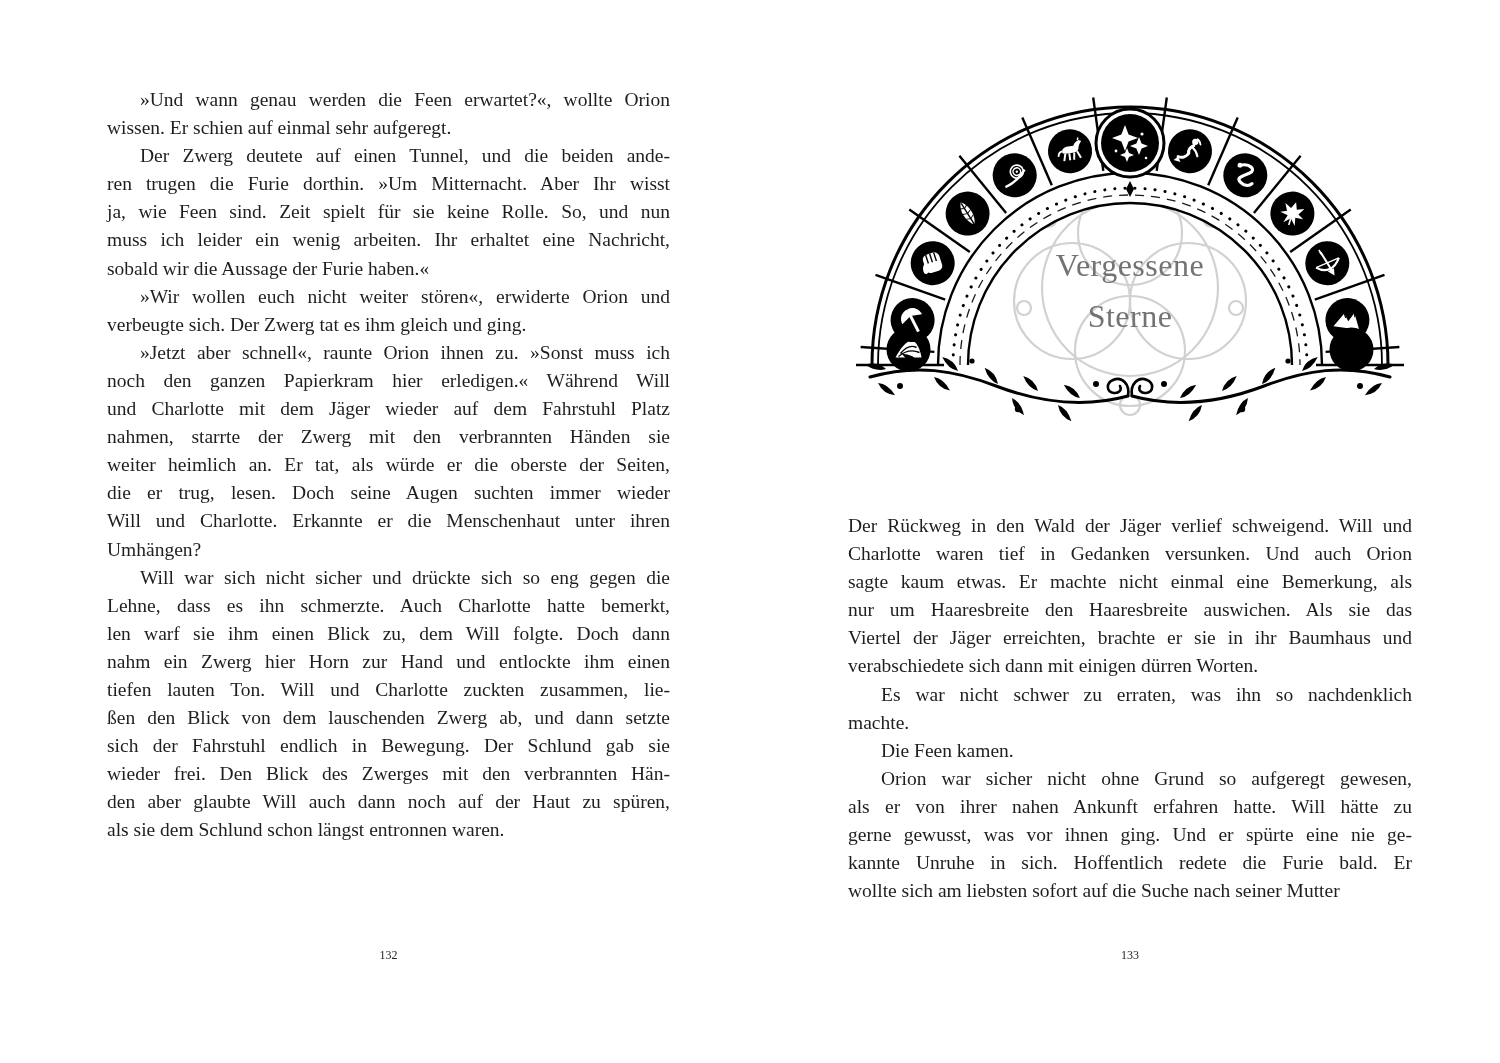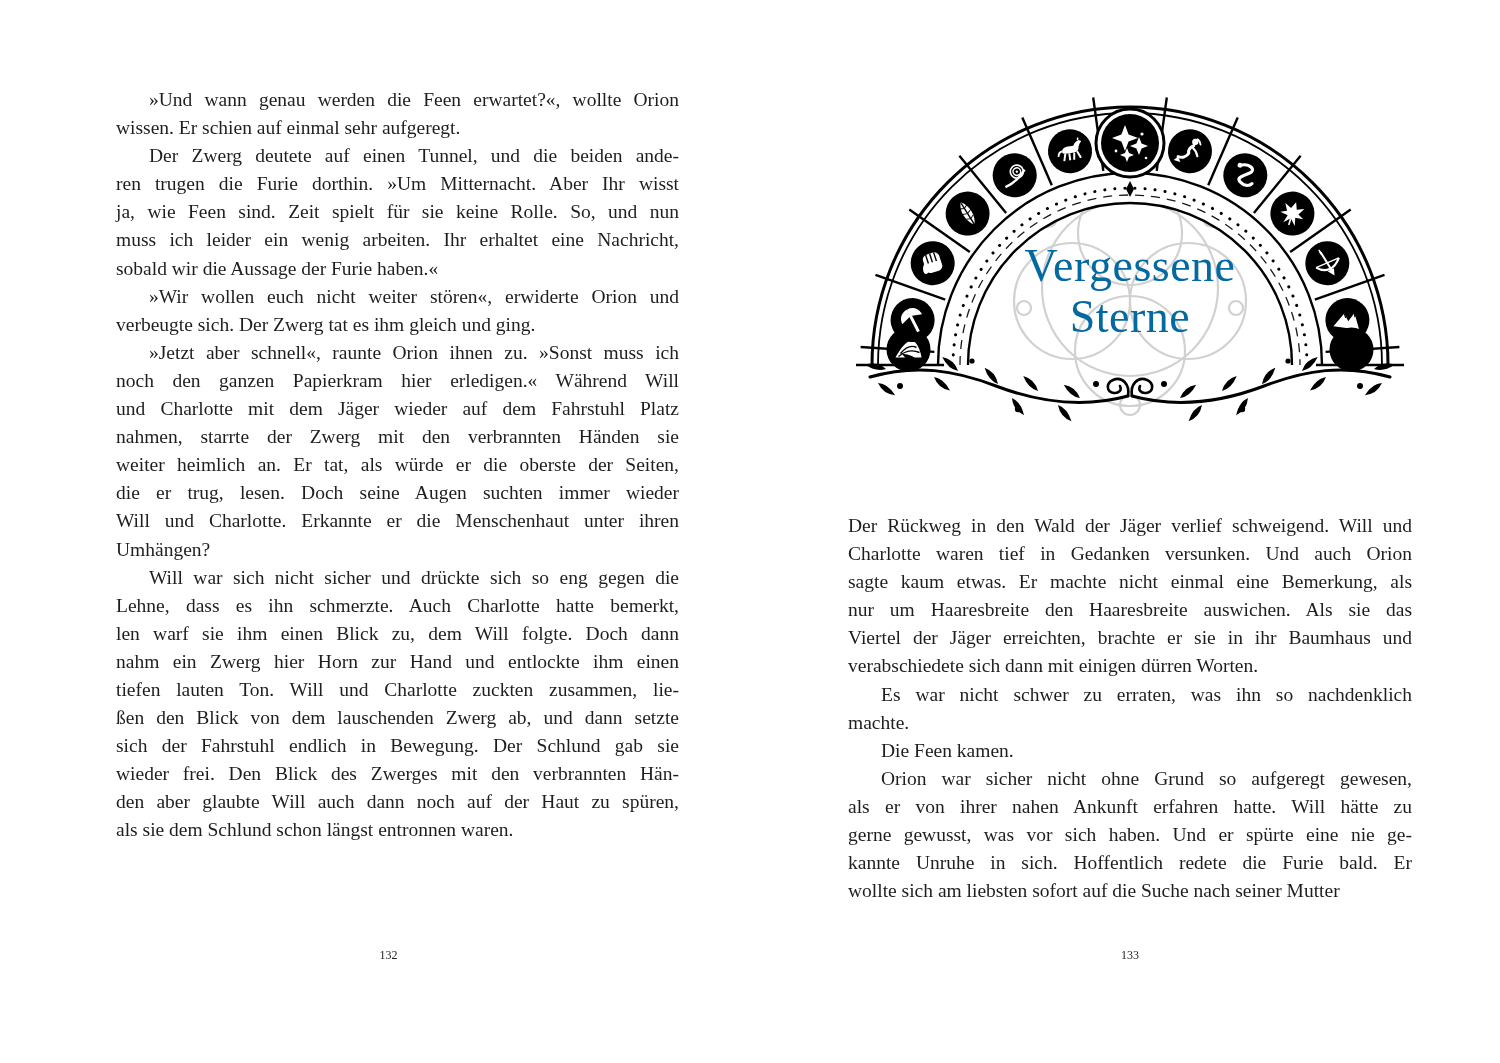--- a/index.html
+++ b/index.html
@@ -14,38 +14,38 @@
   .text-block {
     position:absolute;
     font-size:19.5px;
     line-height:28.1px;
     color:#1e1e1e;
   }
   .text-block .line { text-align:justify; text-align-last:justify; }
   .text-block .line.last { text-align:justify; text-align-last:left; }
   .text-block .line.indent { text-indent:33px; }
 
-  #left-text  { left:107px; top:86px;  width:563px;margin-left:9px; }
+  #left-text  { left:107px; top:86px;  width:563px; }
   #right-text { left:848px; top:512px; width:564px; }
 
   .page-number {
     position:absolute; top:948px;
     text-align:center; font-size:12px; color:#222;
   }
   #left-page-number  { left:107px; width:563px; }
   #right-page-number { left:848px; width:564px; }
 
   .illustration { position:absolute; left:848px; top:93px; width:564px; height:336px; }
   .illustration svg { display:block; width:564px; height:336px; }
 
   .chapter-title {
     position:absolute; left:0; top:147px; width:100%;
     text-align:center;
-    font-size:46px; line-height:51px;
-    color:#0369a1;
+    font-size:32px; line-height:51px;
+    color:#737373;
     letter-spacing:0.5px;
   }
 </style>
 </head>
 <body>
 
 <div class="page-spread">
 
   <div id="left-text" class="text-block">
       <div class="line indent">»Und wann genau werden die Feen erwartet?«, wollte Orion</div>
@@ -271,19 +271,19 @@
       <div class="line">Charlotte waren tief in Gedanken versunken. Und auch Orion</div>
       <div class="line">sagte kaum etwas. Er machte nicht einmal eine Bemerkung, als</div>
       <div class="line">nur um Haaresbreite den Haaresbreite auswichen. Als sie das</div>
       <div class="line">Viertel der Jäger erreichten, brachte er sie in ihr Baumhaus und</div>
       <div class="line last">verabschiedete sich dann mit einigen dürren Worten.</div>
       <div class="line indent">Es war nicht schwer zu erraten, was ihn so nachdenklich</div>
       <div class="line last">machte.</div>
       <div class="line last indent">Die Feen kamen.</div>
       <div class="line indent">Orion war sicher nicht ohne Grund so aufgeregt gewesen,</div>
       <div class="line">als er von ihrer nahen Ankunft erfahren hatte. Will hätte zu</div>
-      <div class="line">gerne gewusst, was vor sich haben. Und er spürte eine nie ge-</div>
+      <div class="line">gerne gewusst, was vor ihnen ging. Und er spürte eine nie ge-</div>
       <div class="line">kannte Unruhe in sich. Hoffentlich redete die Furie bald. Er</div>
       <div class="line last">wollte sich am liebsten sofort auf die Suche nach seiner Mutter</div>
     </div>
   <div id="right-page-number" class="page-number">133</div>
 
 </div>
 
 </body></html>

